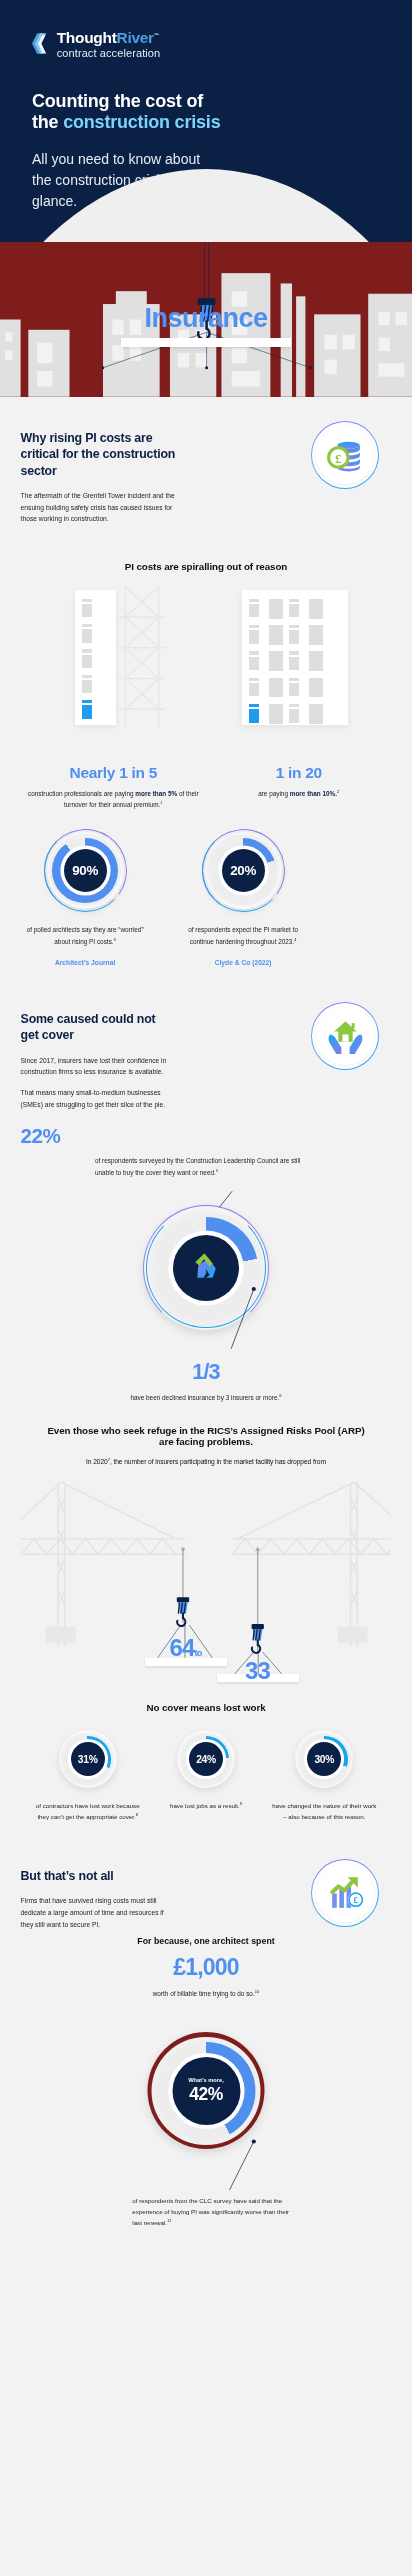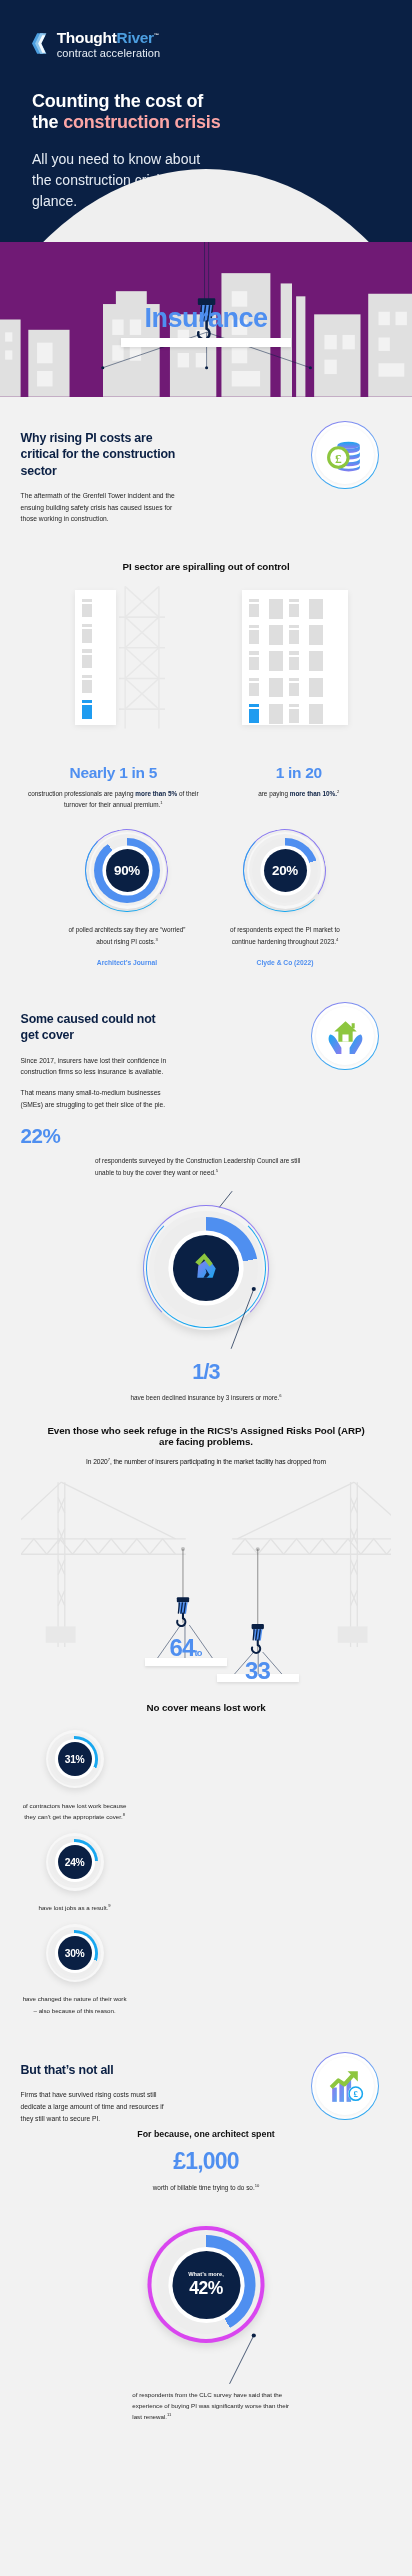--- a/index.html
+++ b/index.html
@@ -31,21 +31,21 @@
   .hero-title {
     padding: 0 0 0 32px;
     margin-top: 32px;
     font-size: 18px;
     font-weight: 700;
     line-height: 1.22;
     letter-spacing: -0.2px;
     color: #ffffff;
     max-width: 330px;
   }
-  .hero-title .accent { color: #fca5a5; }
+  .hero-title .accent { color: #7dd3fc; }
   .hero-sub {
     padding: 0 0 0 32px;
     margin-top: 15px;
     color: #e6ecf4;
     font-size: 14px;
     line-height: 1.5;
     max-width: 216px;
   }
   .hero-curve {
     position: absolute;
@@ -54,21 +54,21 @@
     width: 136%;
     height: 392px;
     background: #efefef;
     border-radius: 50% 50% 0 0 / 100% 100% 0 0;
   }
 
   
   .city-band {
     position: relative;
     height: 155px;
-    background: #701a75;
+    background: #7f1d1d;
     overflow: hidden;
   }
   .city-band .skyline { position: absolute; left: 0; bottom: 0; width: 412px; height: 155px; }
   .crane-hang {
     position: absolute;
     left: 0; right: 0; top: -31px;
     height: 185px;
     pointer-events: none;
   }
   .ins-title-wrap {
@@ -173,21 +173,21 @@
   .stat-cap {
     font-size: 6.4px;
     line-height: 1.75;
     color: #1d1d1d;
     margin-top: 6.2px;
   }
   .stat-cap b { color: #0b2044; font-weight: 700; }
   sup { font-size: 4.1px; }
 
   
-  .donut-row { display: flex; justify-content: center; gap: 29px; margin-top: 21.6px; }
+  .donut-row { display: flex; gap: 29px; margin-top: 21.6px; }
   .donut-wrap { text-align: center; width: 129px; }
   .donut {
     width: 77px; height: 77px;
     border-radius: 50%;
     margin: 0 auto;
     position: relative;
     background: #f7f7f7;
     box-shadow: 0 2.6px 7.2px rgba(0,0,0,.10);
     display: flex; align-items: center; justify-content: center;
   }
@@ -289,37 +289,37 @@
     position: absolute; bottom: 0; left: 50%; transform: translateX(-50%);
     width: 56px; height: 8.2px; background:#fff; box-shadow:0 1.5px 3.1px rgba(0,0,0,.1);
   }
   .num-plate .val {
     position: absolute; bottom: 4.1px; left: 50%; transform: translateX(-50%);
     font-size: 24px; font-weight: 700; color:#4f8ff0; letter-spacing:-0.8px; white-space: nowrap;
   }
   .num-plate .small { font-size: 9.3px; font-weight:700; color:#4f8ff0; }
 
   
-  .triple { display: flex; justify-content: center; gap: 10.3px; margin-top: 17.5px; flex-direction: column; }
+  .triple { display: flex; justify-content: center; gap: 10.3px; margin-top: 17.5px; }
   .triple .t-col { width: 108px; text-align:center; }
   .triple .donut { width: 58px; height: 58px; }
   .triple .donut .hub { width: 34px; height: 34px; font-size: 10.3px; box-shadow: 0 0 0 3.1px #fff;}
   .triple .t-cap { font-size: 6.2px; line-height:1.85; color:#1d1d1d; margin-top: 11.3px; }
 
   
   .money { text-align:center; margin-top: 5.2px; }
   .money .lead { font-size: 8.8px; font-weight: 700; color:#101010; }
   .money .val { font-size: 23px; font-weight: 700; color:#4f8ff0; letter-spacing:-0.8px; margin-top: 8.2px;}
   .money .cap { font-size: 6.4px; color:#1d1d1d; margin-top: 8.2px; }
 
   .final-pie-holder { position: relative; height: 175px; margin-top: 9.3px; }
   .final-pie {
     position:absolute; left:50%; top: 12.4px; transform: translateX(-50%);
     width: 117px; height: 117px; border-radius:50%;
-    background:#d946ef; box-shadow: 0 3.1px 9.3px rgba(0,0,0,.12);
+    background:#7f1d1d; box-shadow: 0 3.1px 9.3px rgba(0,0,0,.12);
     display:flex;align-items:center;justify-content:center;
   }
   .final-pie .p-ring { position:absolute; inset:4.1px; border-radius:50%; background:#efefef;}
   .final-pie .p-arc { position:absolute; inset:9.3px; border-radius:50%;}
   .final-pie .p-hub {
     position:relative; width: 68px; height:68px; border-radius:50%;
     background:#0a2044; box-shadow: 0 0 0 4.1px #fff; color:#fff;
     display:flex; flex-direction:column; align-items:center; justify-content:center;
   }
   .final-pie .whats { font-size: 5.7px; font-weight:700; margin-bottom:1px; }
@@ -452,21 +452,21 @@
             </g>
             <circle cx="26" cy="44" r="21" fill="#fff"></circle>
             <circle cx="26" cy="44" r="19" fill="none" stroke="#8dc63f" stroke-width="6"></circle>
             <text x="26" y="54" font-family="Liberation Serif, serif" font-size="26" font-weight="700" fill="#8dc63f" text-anchor="middle">£</text>
           </svg>
         </div>
       </div>
     </div>
 
     <div class="spacer-lg"></div>
-    <div class="center-h3">PI sector are spiralling out of control</div>
+    <div class="center-h3">PI costs are spiralling out of reason</div>
 
     <div class="buildings">
       <svg class="scaffold" viewBox="0 0 90 278">
         <g stroke="#dedede" stroke-width="3" fill="none">
           <line x1="12" y1="0" x2="12" y2="278"></line>
           <line x1="78" y1="0" x2="78" y2="278"></line>
           <line x1="12" y1="0" x2="78" y2="60"></line>
             <line x1="78" y1="0" x2="12" y2="60"></line>
           <line x1="12" y1="60" x2="78" y2="120"></line>
             <line x1="78" y1="60" x2="12" y2="120"></line>

